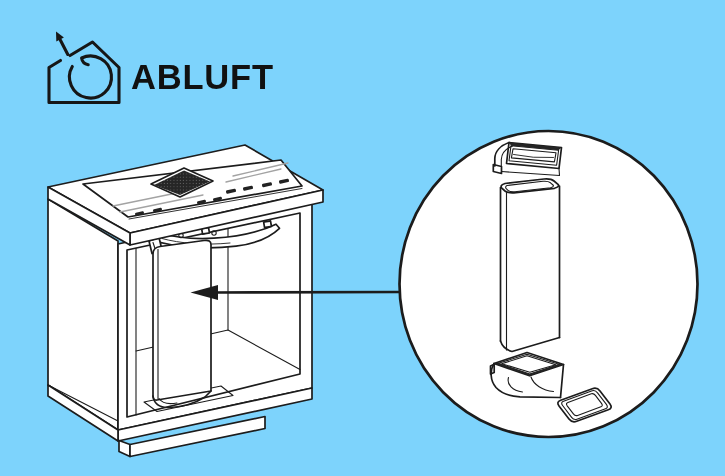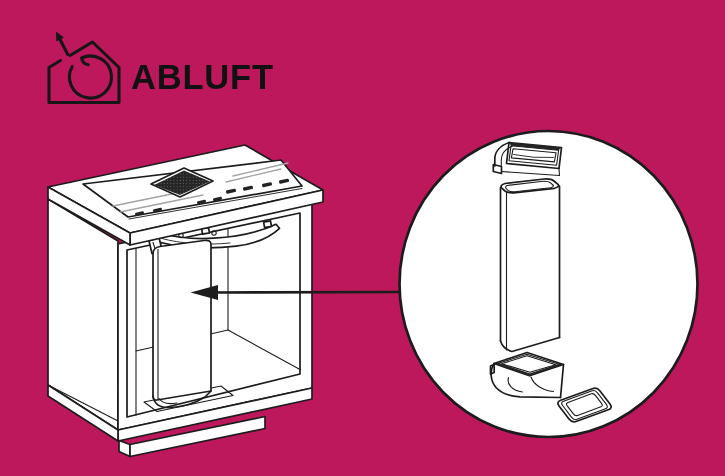--- a/index.html
+++ b/index.html
@@ -1,16 +1,16 @@
 <!DOCTYPE html>
 <html><head>
 <meta charset="utf-8">
 <style>
   html,body{margin:0;padding:0;background:#fff;}
-  .stage{position:relative;width:725px;height:476px;background:#be185d;overflow:hidden;
+  .stage{position:relative;width:725px;height:476px;background:#7dd3fc;overflow:hidden;
          font-family:"Liberation Sans",sans-serif;}
   svg{position:absolute;inset:0;display:block;}
   .title{font-family:"Liberation Sans",sans-serif;font-weight:700;font-size:34.5px;
          letter-spacing:.8px;fill:#111;}
   .ln{fill:none;stroke:#1c1c1c;stroke-width:1.7;stroke-linejoin:round;stroke-linecap:round;}
   .lnf{fill:#ffffff;stroke:#1c1c1c;stroke-width:1.7;stroke-linejoin:round;}
   .fine{fill:none;stroke:#1c1c1c;stroke-width:1.1;stroke-linejoin:round;stroke-linecap:round;}
   .xfine{fill:none;stroke:#1c1c1c;stroke-width:.9;stroke-linecap:round;}
   .heavy{fill:none;stroke:#1c1c1c;stroke-width:2.7;stroke-linecap:round;}
   .icon{fill:none;stroke:#161616;stroke-width:3.1;stroke-linejoin:round;stroke-linecap:round;}

